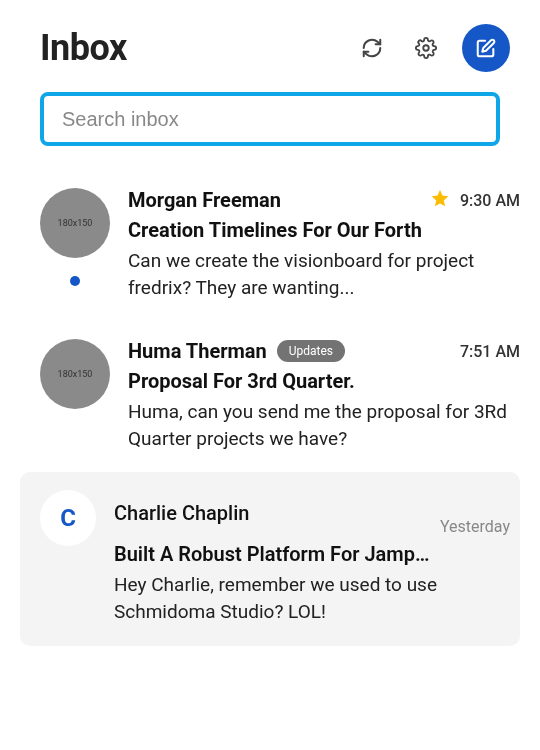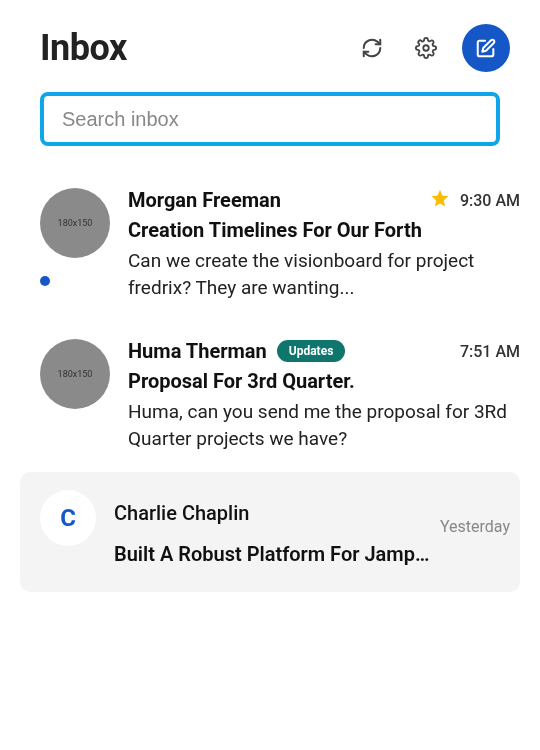--- a/index.html
+++ b/index.html
@@ -76,21 +76,21 @@
       background: #f4f4f4;
       border-radius: 10px;
       margin: 0 20px;
       padding: 18px 10px 20px 20px;
     }
     .avatar-col {
       width: 70px;
       flex: 0 0 70px;
       display: flex;
       flex-direction: column;
-      align-items: flex-start;
+      align-items: center;
     }
     .avatar-ph {
       width: 70px;
       height: 70px;
       border-radius: 50%;
       background: #8a8a8a;
       display: flex;
       align-items: center;
       justify-content: center;
       font-size: 9px;
@@ -123,24 +123,24 @@
       margin-bottom: 6px;
     }
     .sender {
       font-size: 20px;
       font-weight: 700;
       color: #111;
     }
     .sender.read { font-weight: 500; }
     .star { color: #fbbc05; }
     .tag {
-      background: #0f766e;
+      background: #737373;
       color: #fff;
       font-size: 12px;
-      font-weight: 700;
+      font-weight: 400;
       padding: 4px 12px;
       border-radius: 999px;
     }
     .spacer { flex: 1; }
     .time {
       font-size: 16px;
       color: #333;
       font-weight: 500;
     }
     .time.light { color: #888; font-weight: 400; margin-top: 27px; }
@@ -240,16 +240,17 @@
     <div class="avatar-col" style="width:56px;flex:0 0 56px;">
       <div class="avatar-letter">C</div>
     </div>
     <div class="content">
       <div class="row1">
         <span class="sender read">Charlie Chaplin</span>
         <span class="spacer"></span>
         <span class="time light">Yesterday</span>
       </div>
       <div class="subject read">Built A Robust Platform For Jamp…</div>
+      <div class="preview">Hey Charlie, remember we used to use Schmidoma Studio? LOL!</div>
     </div>
   </div>
 
 </div>
 
 </body></html>

